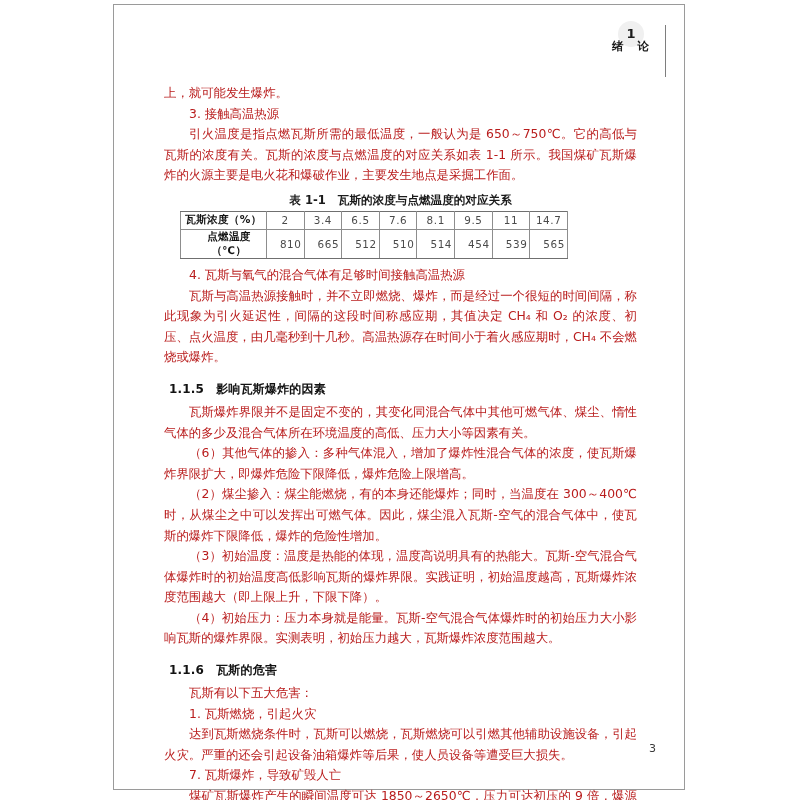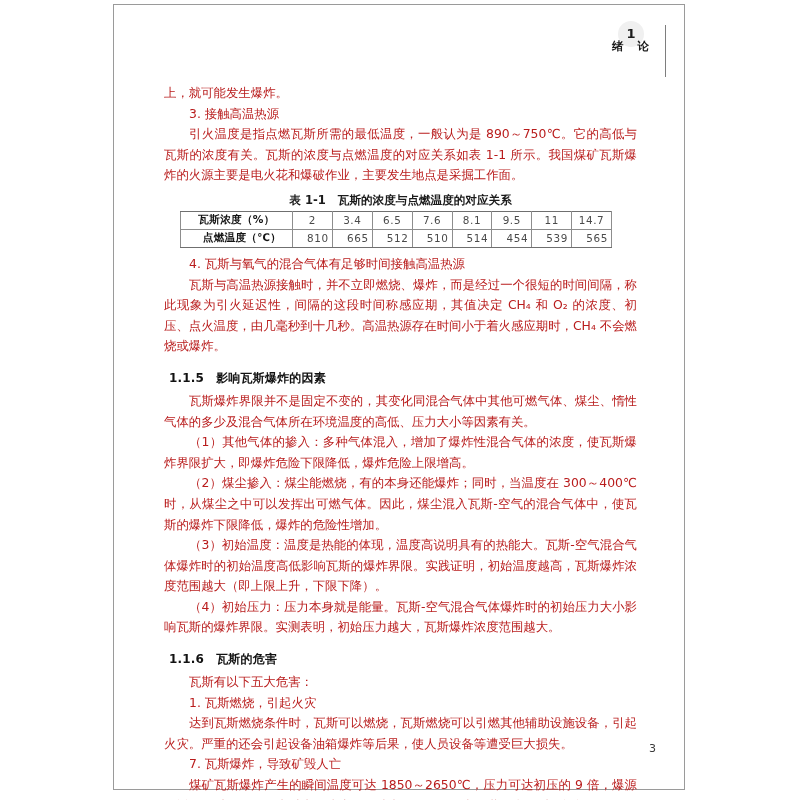--- a/index.html
+++ b/index.html
@@ -101,21 +101,21 @@
     margin: 7px 0 3px 0;
     text-align: center;
     font-size: 11.6px;
     font-weight: bold;
     color: #1b1b1b;
   }
   .table-caption .capnum { margin-right: 12px; }
 
   table.data {
     border-collapse: collapse;
-    width: 432px;
+    width: 388px;
     margin: 0 0 0 16px;
     font-size: 10.4px;
     color: #2a2a2a;
   }
   table.data td {
     border: 1px solid #8d8d8d;
     height: 17px;
     text-align: center;
     vertical-align: middle;
     padding: 0 2px;
@@ -157,21 +157,21 @@
     <div class="hdr-chaptitle">绪 论</div>
     <div class="hdr-rule"></div>
   </div>
 
   <div id="text-column">
 
     <p class="body">上，就可能发生爆炸。</p>
 
     <p class="body indent1">3. 接触高温热源</p>
 
-    <p class="body indent2">引火温度是指点燃瓦斯所需的最低温度，一般认为是 890～750℃。它的高低与瓦斯的浓度有关。瓦斯的浓度与点燃温度的对应关系如表 1-1 所示。我国煤矿瓦斯爆炸的火源主要是电火花和爆破作业，主要发生地点是采掘工作面。</p>
+    <p class="body indent2">引火温度是指点燃瓦斯所需的最低温度，一般认为是 650～750℃。它的高低与瓦斯的浓度有关。瓦斯的浓度与点燃温度的对应关系如表 1-1 所示。我国煤矿瓦斯爆炸的火源主要是电火花和爆破作业，主要发生地点是采掘工作面。</p>
 
     <div class="table-caption">
       <span class="capnum">表 1-1</span><span>瓦斯的浓度与点燃温度的对应关系</span>
     </div>
 
     <table class="data">
       <tbody>
         <tr class="top">
           <td class="rowhead">瓦斯浓度（%）</td>
           <td class="val">2</td>
@@ -201,21 +201,21 @@
 
     <p class="body indent1">4. 瓦斯与氧气的混合气体有足够时间接触高温热源</p>
 
     <p class="body indent2">瓦斯与高温热源接触时，并不立即燃烧、爆炸，而是经过一个很短的时间间隔，称此现象为引火延迟性，间隔的这段时间称感应期，其值决定 CH₄ 和 O₂ 的浓度、初压、点火温度，由几毫秒到十几秒。高温热源存在时间小于着火感应期时，CH₄ 不会燃烧或爆炸。</p>
 
     <h3 class="section">
       <span class="secnum">1.1.5</span><span>影响瓦斯爆炸的因素</span>
     </h3>
 
     <p class="body indent2">瓦斯爆炸界限并不是固定不变的，其变化同混合气体中其他可燃气体、煤尘、惰性气体的多少及混合气体所在环境温度的高低、压力大小等因素有关。</p>
-    <p class="body indent2">（1）其他气体的掺入：多种气体混入，增加了爆炸性混合气体的浓度，使瓦斯爆炸界限扩大，即爆炸危险下限降低，爆炸危险上限增高。</p>
+    <p class="body indent2">（6）其他气体的掺入：多种气体混入，增加了爆炸性混合气体的浓度，使瓦斯爆炸界限扩大，即爆炸危险下限降低，爆炸危险上限增高。</p>
     <p class="body indent2">（2）煤尘掺入：煤尘能燃烧，有的本身还能爆炸；同时，当温度在 300～400℃时，从煤尘之中可以发挥出可燃气体。因此，煤尘混入瓦斯-空气的混合气体中，使瓦斯的爆炸下限降低，爆炸的危险性增加。</p>
     <p class="body indent2">（3）初始温度：温度是热能的体现，温度高说明具有的热能大。瓦斯-空气混合气体爆炸时的初始温度高低影响瓦斯的爆炸界限。实践证明，初始温度越高，瓦斯爆炸浓度范围越大（即上限上升，下限下降）。</p>
     <p class="body indent2">（4）初始压力：压力本身就是能量。瓦斯-空气混合气体爆炸时的初始压力大小影响瓦斯的爆炸界限。实测表明，初始压力越大，瓦斯爆炸浓度范围越大。</p>
 
     <h3 class="section">
       <span class="secnum">1.1.6</span><span>瓦斯的危害</span>
     </h3>
 
     <p class="body indent2">瓦斯有以下五大危害：</p>
     <p class="body indent1">1. 瓦斯燃烧，引起火灾</p>

